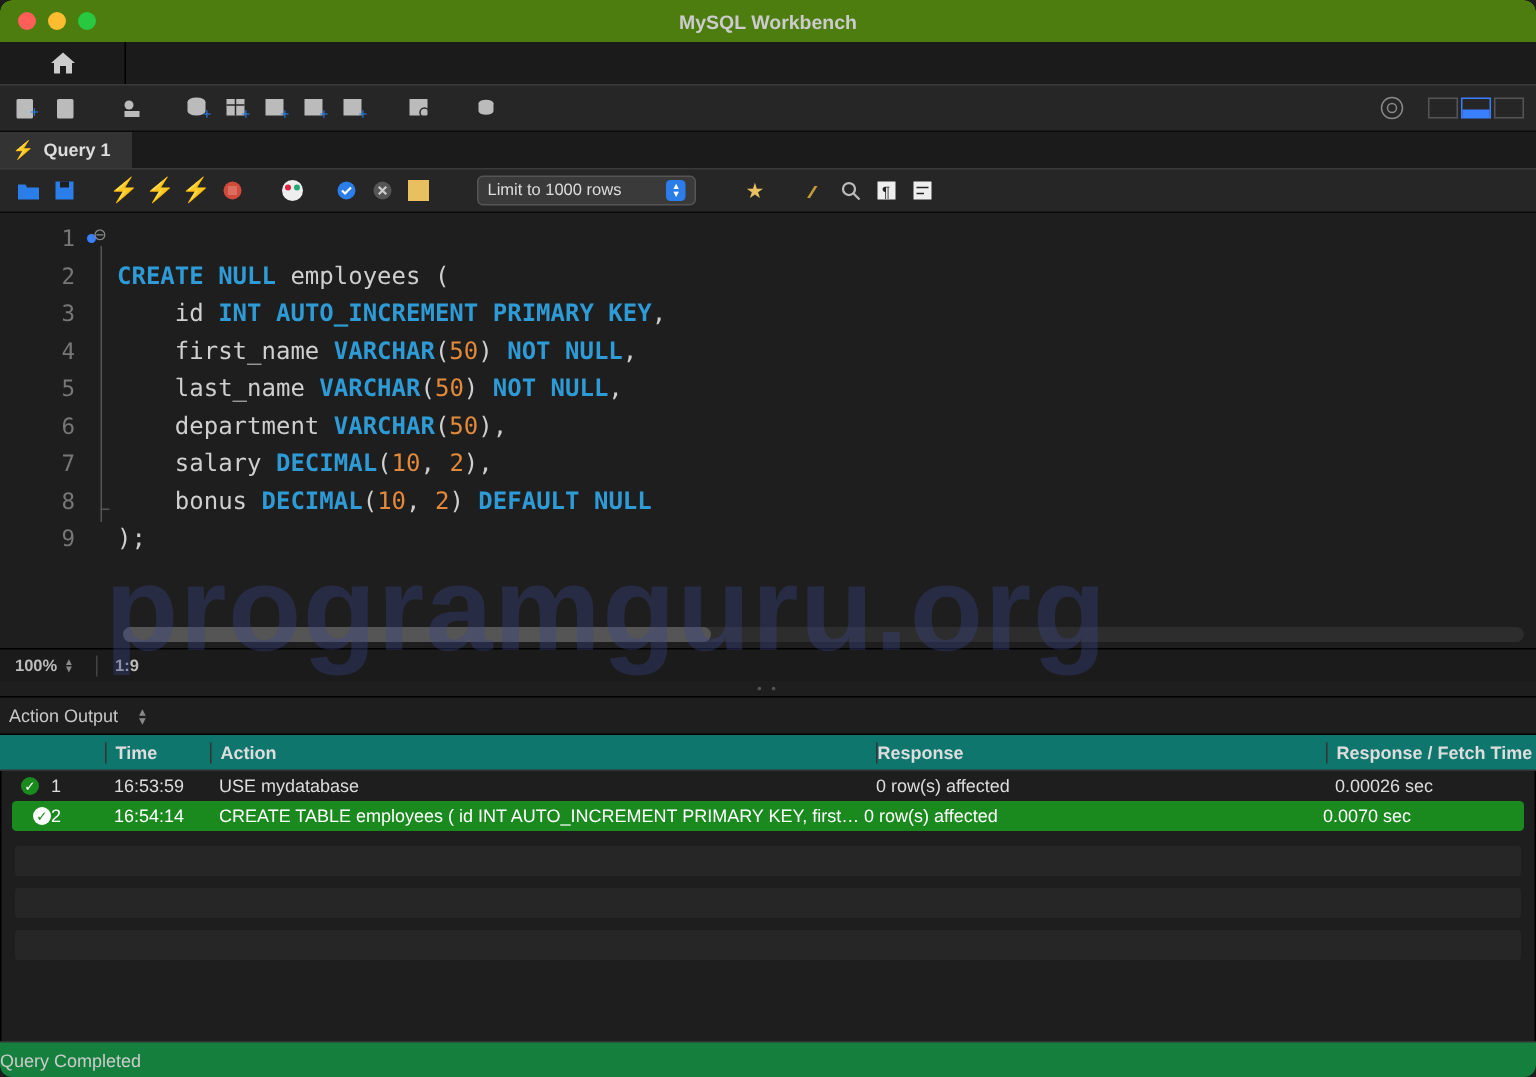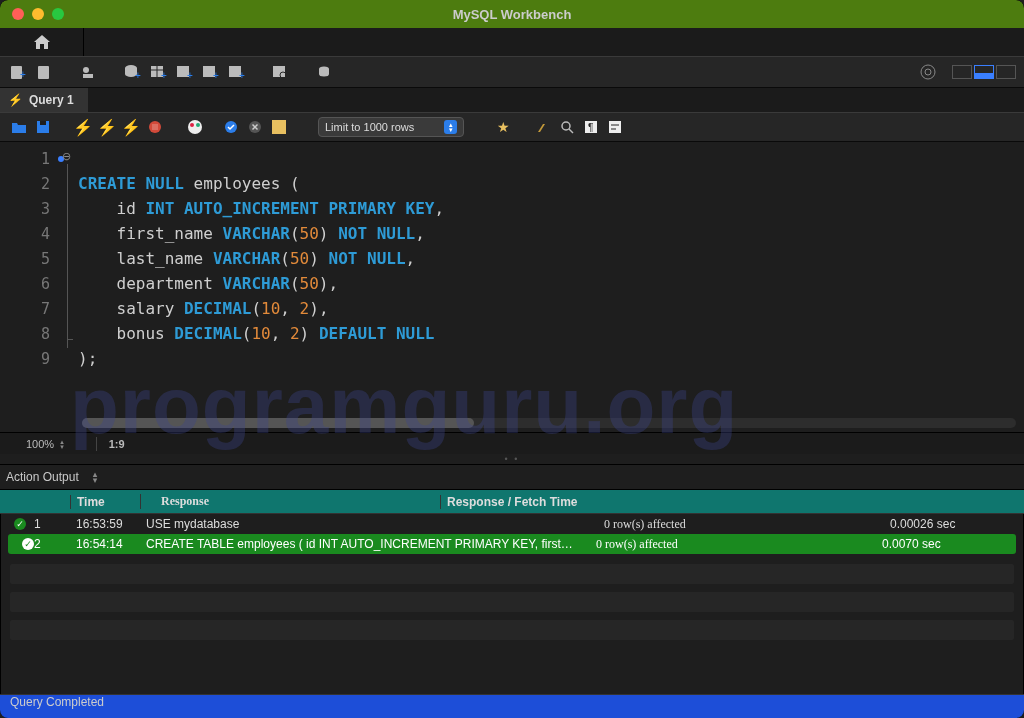--- a/index.html
+++ b/index.html
@@ -261,21 +261,21 @@
   
   .editor-status {
     height: 22px;
     background: #1b1b1b;
     border-top: 1px solid #000;
     display: flex;
     align-items: center;
     font-size: 11px;
     color: #bbb;
   }
-  .editor-status .zoom { padding: 0 26px; display: flex; align-items: center; gap: 6px; }
+  .editor-status .zoom { padding: 0 10px; display: flex; align-items: center; gap: 6px; font-weight: bold; }
   .editor-status .sep-v { width: 1px; height: 14px; background: #444; margin: 0 6px; }
   .editor-status .cursor-pos { padding-left: 6px; font-weight: bold; }
   .splitter {
     height: 10px;
     background: #1e1e1e;
     display: flex;
     align-items: center;
     justify-content: center;
     color: #555;
     font-size: 9px;
@@ -306,21 +306,21 @@
     align-items: center;
     background: #0f766e;
     border-bottom: 1px solid #333;
     color: #ddd;
     font-weight: 600;
   }
   .oc-status { width: 34px; }
   .oc-idx { width: 36px; }
   .oc-time { width: 70px; border-left: 1px solid #333; padding-left: 6px; }
   .oc-action { flex: 1; border-left: 1px solid #333; padding-left: 6px; overflow: hidden; white-space: nowrap; text-overflow: ellipsis; }
-  .oc-response { width: 300px; border-left: 1px solid #333; padding-left: 20px; font-family: Liberation Serif, serif; }
+  .oc-response { width: 300px; border-left: 1px solid #333; padding-left: 0; }
   .oc-duration { width: 140px; border-left: 1px solid #333; padding-left: 6px; }
 
   .output-row {
     display: flex;
     height: 20px;
     align-items: center;
     color: #ddd;
   }
   .output-row.sel { background: #1a8a1f; color: #fff; border-radius: 3px; }
   .status-dot {
@@ -333,25 +333,25 @@
   }
   .output-row.sel .status-dot { background: #fff; color: #1a8a1f; }
 
   .empty-rows { margin-top: 10px; }
   .empty-row { height: 20px; background: #262626; margin: 8px 10px; border-radius: 2px; }
 
   .bottom-status {
     position: absolute;
     bottom: 0; left: 0; right: 0;
     height: 24px;
-    background: #1d4ed8;
+    background: #15803d;
     border-top: 1px solid #333;
     display: flex;
-    align-items: flex-start;
-    padding: 0 10px;
+    align-items: center;
+    padding: 0 0;
     font-size: 12px;
     color: #ccc;
   }
 
   .frame {
     border-radius: 8px;
     overflow: hidden;
     width: 1024px;
     height: 718px;
     background: #1e1e1e;
@@ -629,20 +629,21 @@
           <span>▾</span>
         </span>
     </span>
   </div>
 
   <div class="output-table">
     <div class="output-thead">
       <div class="oc-status"></div>
       <div class="oc-idx"></div>
       <div class="oc-time">Time</div>
+      <div class="oc-action">Action</div>
       <div class="oc-response">Response</div>
       <div class="oc-duration">Response / Fetch Time</div>
     </div>
 
     <div class="output-row">
       <div class="oc-status">
           <div class="status-dot">✓</div>
         </div>
       <div class="oc-idx">1</div>
       <div class="oc-time" style="border:none">16:53:59</div>

